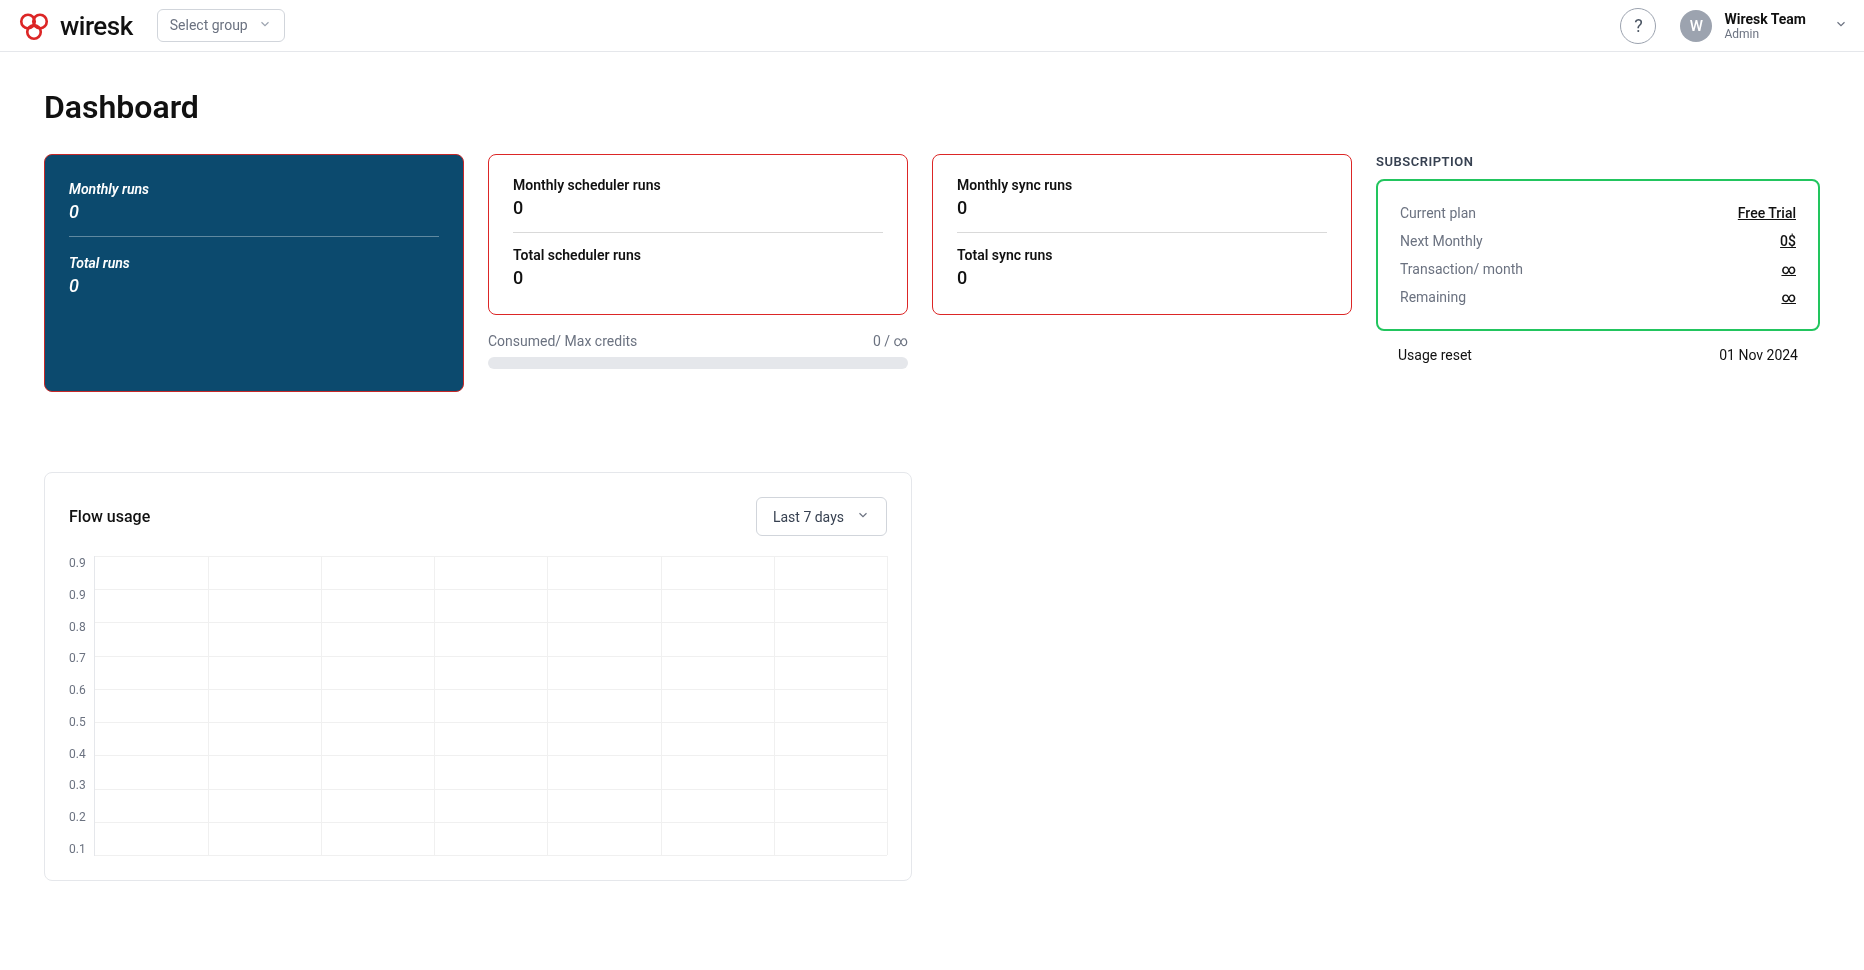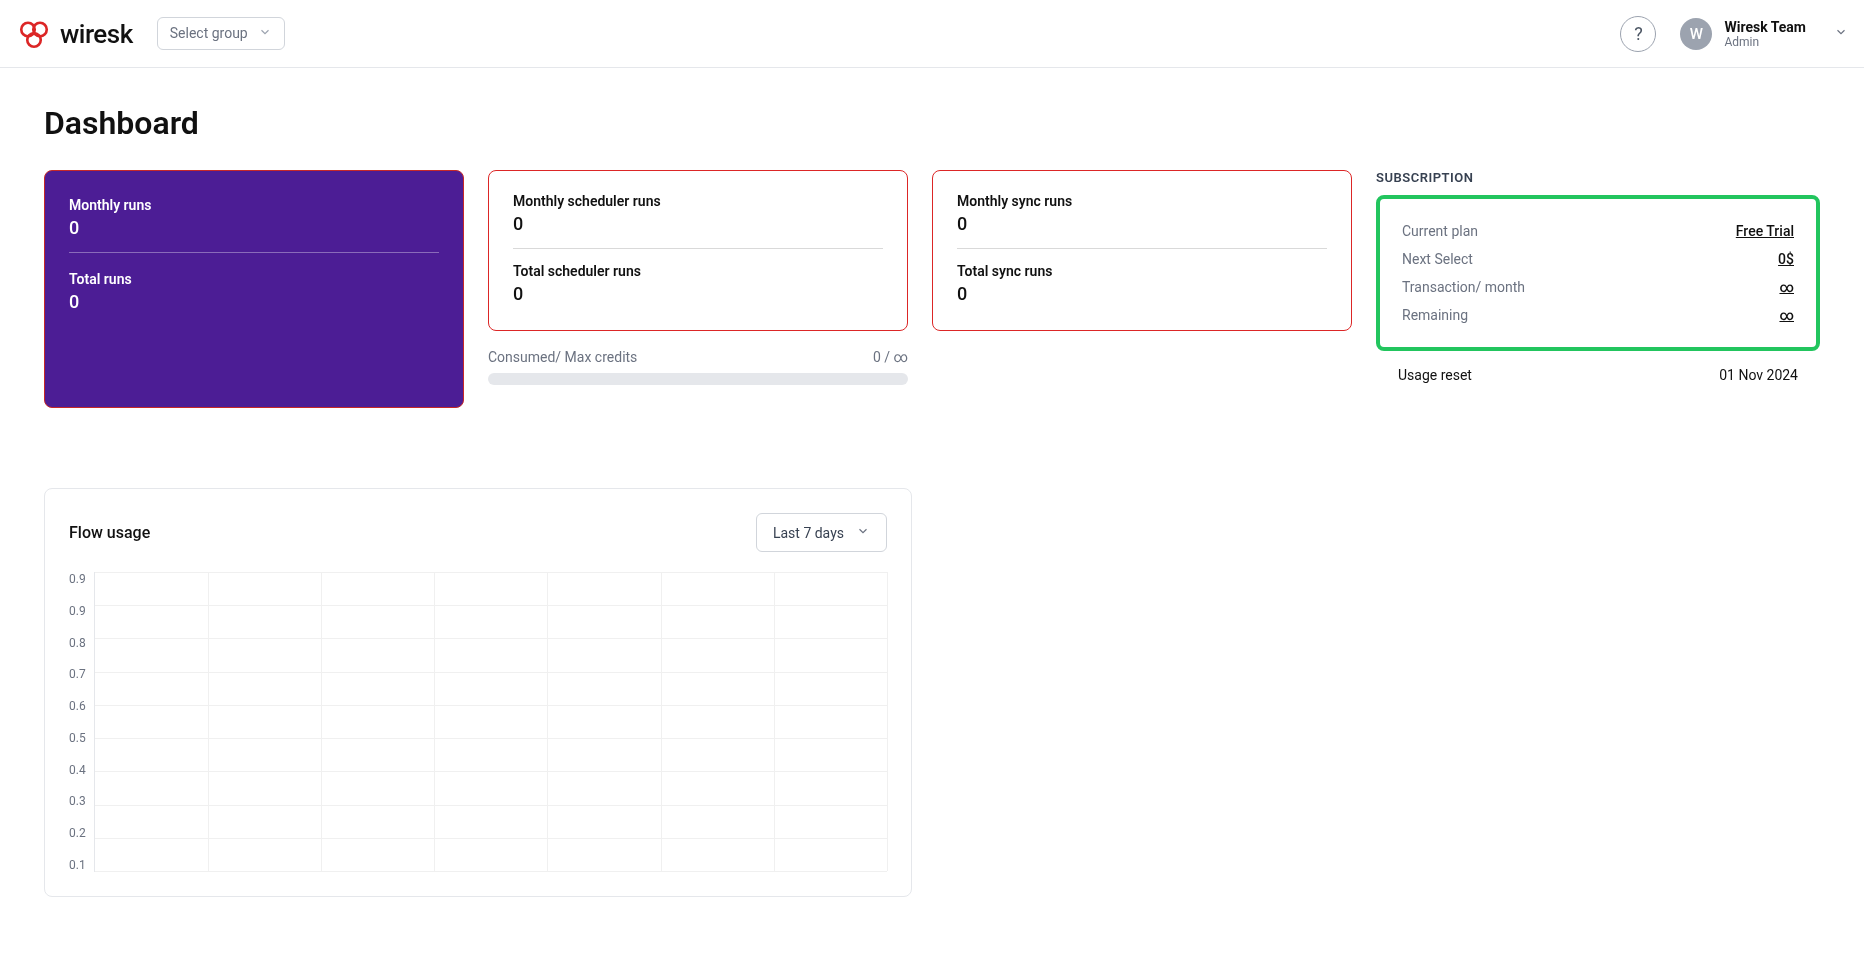--- a/index.html
+++ b/index.html
@@ -1,55 +1,55 @@
 <!DOCTYPE html>
 <html><head>
 <meta charset="utf-8">
 <style>
 * { margin: 0; padding: 0; box-sizing: border-box; }
 body { font-family: -apple-system, BlinkMacSystemFont, "Segoe UI", Roboto, sans-serif; background: #fff; color: #111; }
 
 
-.header { display: flex; align-items: center; height: 68px; padding: 0 16px; border-bottom: 1px solid #e5e7eb; }
+.header { display: flex; align-items: center; height: 52px; padding: 0 16px; border-bottom: 1px solid #e5e7eb; }
 .logo-wrap { display: flex; align-items: center; gap: 8px; }
 .logo-mark svg { width: 36px; height: 36px; display:block; }
 .logo-text { font-size: 26px; font-weight: 500; color: #111; letter-spacing: -0.5px; }
 .group-select { margin-left: 24px; display:flex; gap:10px; border:1px solid #d1d5db; border-radius:6px; padding: 7px 12px; font-size:14px; color:#6b7280; background:#fff; cursor:pointer; }
 .spacer { flex: 1; }
 .help-btn { width:36px; height:36px; border:1.5px solid #9ca3af; border-radius:50%; display:flex; align-items:center; justify-content:center; color:#4b5563; font-size:18px; cursor:pointer; }
 .user-block { display:flex; align-items:center; gap:12px; margin-left: 24px; cursor:pointer; }
 .avatar { width:32px; height:32px; border-radius:50%; background:#9ca3af; color:#fff; display:flex; align-items:center; justify-content:center; font-size:15px; font-weight:500; }
 .user-name { font-size:14px; font-weight:700; color:#111; }
 .user-role { font-size:12px; color:#6b7280; }
 .chev { margin-left:16px; color:#6b7280; }
 
 
 .main { padding: 36px 44px; }
 .page-title { font-size: 32px; font-weight: 600; margin-bottom: 28px; }
 
 .grid-top { display:grid; grid-template-columns: repeat(3, 420px) 1fr; gap: 24px; align-items:start; }
 
 .card { border:1px solid #dc2626; border-radius:8px; padding: 22px 24px; background:#fff; }
-.card.red { background:#4c1d95; color:#fff; border-color:#c62828; min-height: 238px; }
+.card.red { background:#0c4a6e; color:#fff; border-color:#c62828; min-height: 238px; font-style: italic; }
 .card .metric-lbl { font-size:14px; font-weight:600; margin-bottom:4px; }
 .card .metric-val { font-size:18px; font-weight:500; }
 .card .divider { border:none; border-top:1px solid rgba(0,0,0,0.15); margin: 14px 0; }
 .card.red .divider { border-top:1px solid rgba(255,255,255,0.35); }
 .card.red .metric-lbl { color:#fff; }
 .card .block { margin-bottom: 4px; }
 .card.red .block:first-child { margin-bottom: 6px; }
 .card.red .innerdiv { padding-top:4px; }
 
 .credits { margin-top: 18px; }
 .credits-row { display:flex; justify-content:space-between; font-size:14px; color:#6b7280; margin-bottom:8px; }
 .progress { width:100%; height:12px; background:#e5e7eb; border-radius:999px; }
 
 .sub-col { }
 .sub-heading { font-size:13px; font-weight:600; letter-spacing:0.5px; color:#374151; margin-bottom:10px; }
-.sub-card { border:4px solid #22c55e; border-radius:8px; padding: 18px 22px; }
+.sub-card { border:2px solid #22c55e; border-radius:8px; padding: 18px 22px; }
 .sub-row { display:flex; justify-content:space-between; font-size:14px; padding:6px 0; }
 .sub-row .k { color:#6b7280; }
 .sub-row .v { color:#111; font-weight:500;text-decoration:underline; }
 .usage-row { display:flex; justify-content:space-between; font-size:14px; padding: 16px 22px 0 22px; }
 
 .flows-section { margin-top: 80px; }
 .flows-heading { font-size:13px; font-weight:600; letter-spacing:0.5px; color:#6b7280; margin-bottom:14px; }
 .flows-card { border:1px solid #e5e7eb; border-radius:8px; padding: 24px; width: 868px; }
 .flows-head { display:flex; justify-content:space-between; align-items:center; margin-bottom:20px; }
 .flows-title { font-size:16px; font-weight:500; }
@@ -160,21 +160,21 @@
     </div>
 
     <div class="sub-col">
       <div class="sub-heading">SUBSCRIPTION</div>
       <div class="sub-card">
         <div class="sub-row">
           <span class="k">Current plan</span>
           <span class="v">Free Trial</span>
         </div>
         <div class="sub-row">
-          <span class="k">Next Select</span>
+          <span class="k">Next Monthly</span>
           <span class="v">0$</span>
         </div>
         <div class="sub-row">
           <span class="k">Transaction/ month</span>
           <span class="v">∞</span>
         </div>
         <div class="sub-row">
           <span class="k">Remaining</span>
           <span class="v">∞</span>
         </div>

